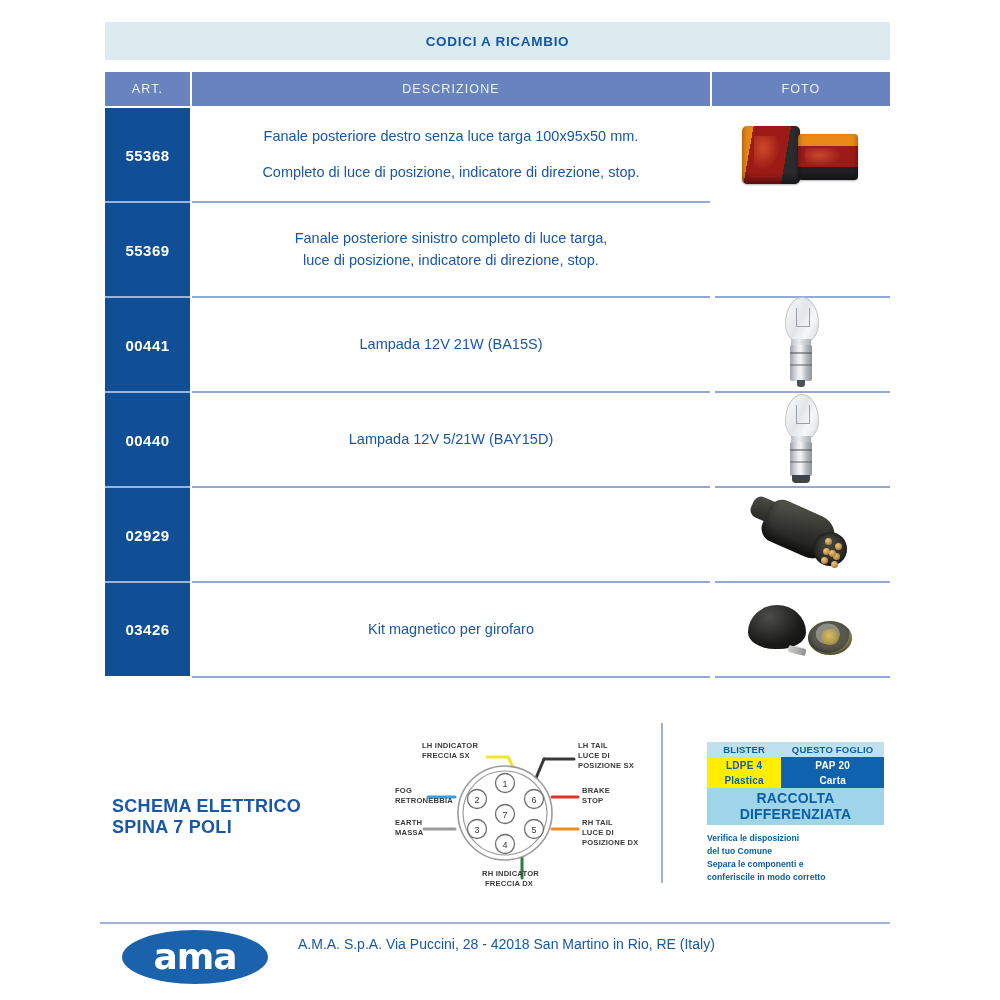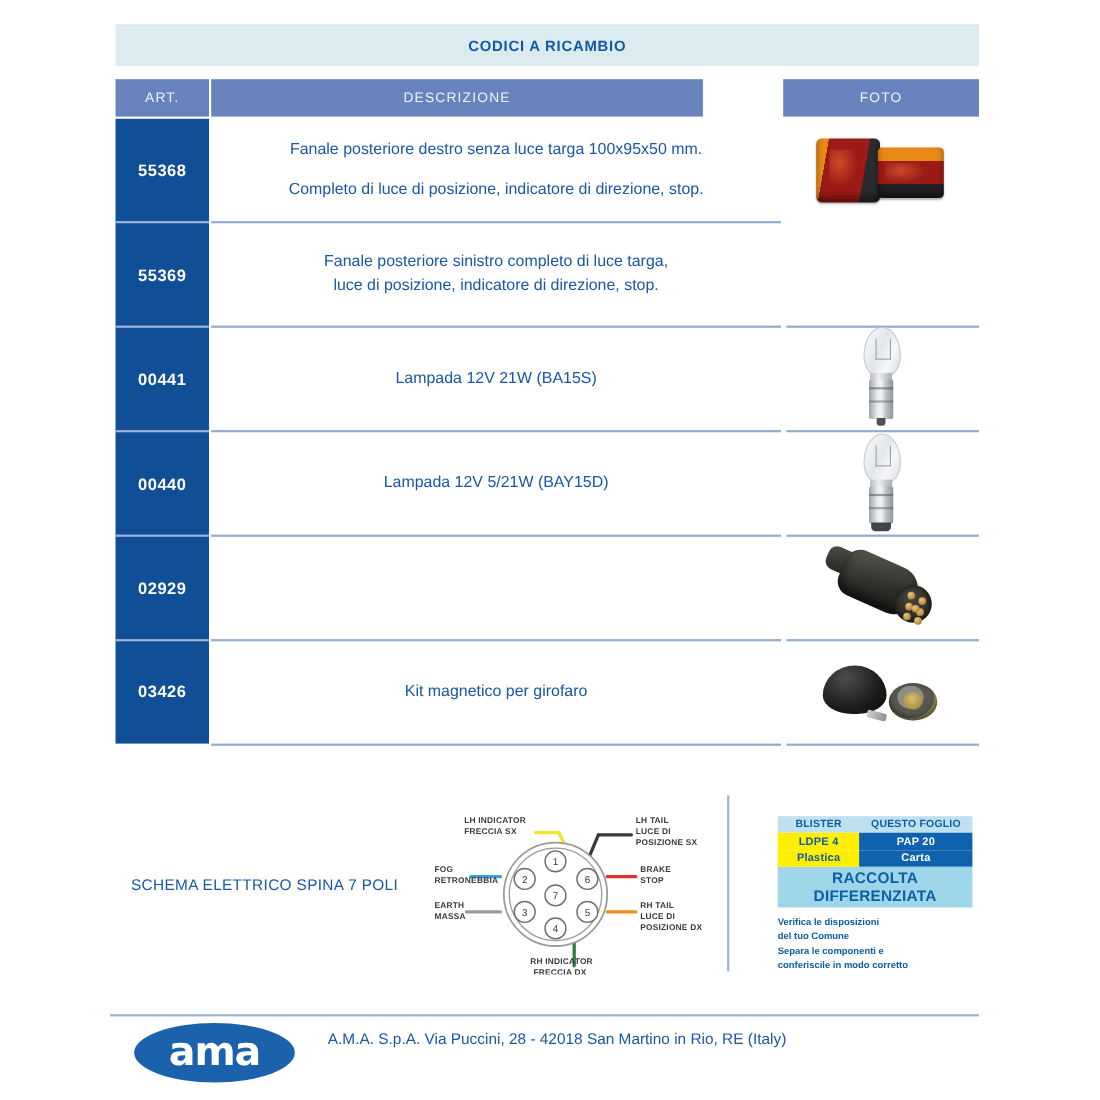--- a/index.html
+++ b/index.html
@@ -23,21 +23,21 @@
   }
 
   
   .thead{position:absolute;left:105px;top:72px;width:785px;height:34px;}
   .th{
     position:absolute;top:0;height:34px;background:#6883bd;
     display:flex;align-items:center;justify-content:center;
     color:#eef2fa;font-size:12.5px;letter-spacing:1.1px;
   }
   .th-art{left:0;width:85px;}
-  .th-desc{left:87px;width:447px;}
+  .th-desc{left:87px;width:518px;}
   .th-foto{left:607px;width:178px;}
 
   
   .tbody{position:absolute;left:105px;top:108px;width:785px;height:568px;}
   .artcol{
     position:absolute;left:0;top:0;width:85px;height:568px;
     background:#104e96;
   }
   .artcell{
     position:absolute;left:0;width:85px;
@@ -160,22 +160,22 @@
     content:"";position:absolute;left:30%;top:26%;width:40%;height:46%;border-radius:50%;
     background:radial-gradient(ellipse at 45% 40%,#d7bf6e,#8d7a33);
   }
   .magnet .screw{
     position:absolute;left:42px;top:48px;width:18px;height:7px;border-radius:2px;
     background:linear-gradient(90deg,#cfcfcf,#8f8f8f);transform:rotate(14deg);
   }
 
   
   .schema-label{
-    position:absolute;left:119px;top:796px;width:250px;
-    color:#1a57a6;font-weight:normal;font-size:14px;letter-spacing:.3px;
+    position:absolute;left:112px;top:796px;width:250px;
+    color:#1a57a6;font-weight:bold;font-size:18px;letter-spacing:.3px;
   }
   .vdiv{position:absolute;left:661px;top:723px;width:2px;height:160px;background:#97b3dd;}
 
   .diagram{position:absolute;left:392px;top:736px;width:262px;height:150px;}
   .diagram svg{display:block;}
 
   
   .recycle{position:absolute;left:707px;top:742px;width:155px;}
   .rec-table{width:177px;border-collapse:collapse;}
   .rec-table td{

